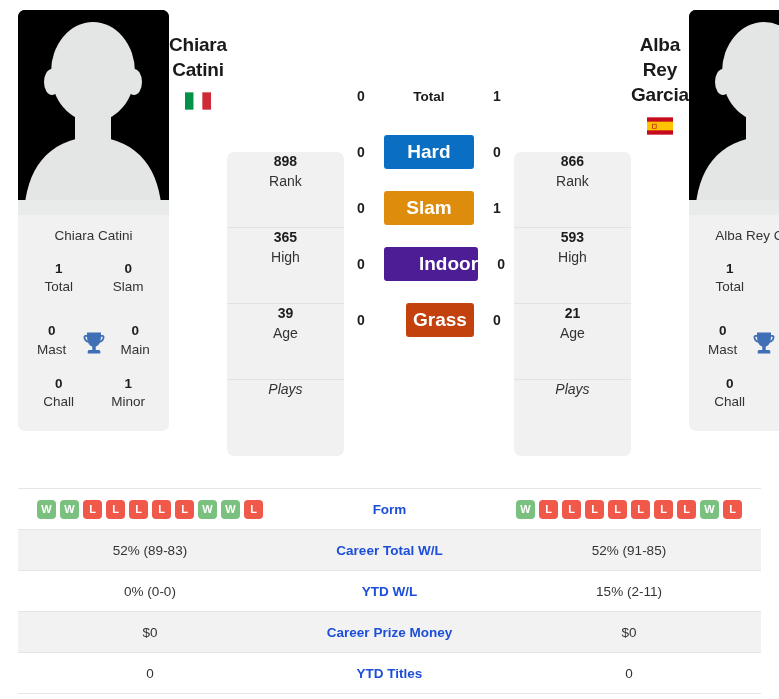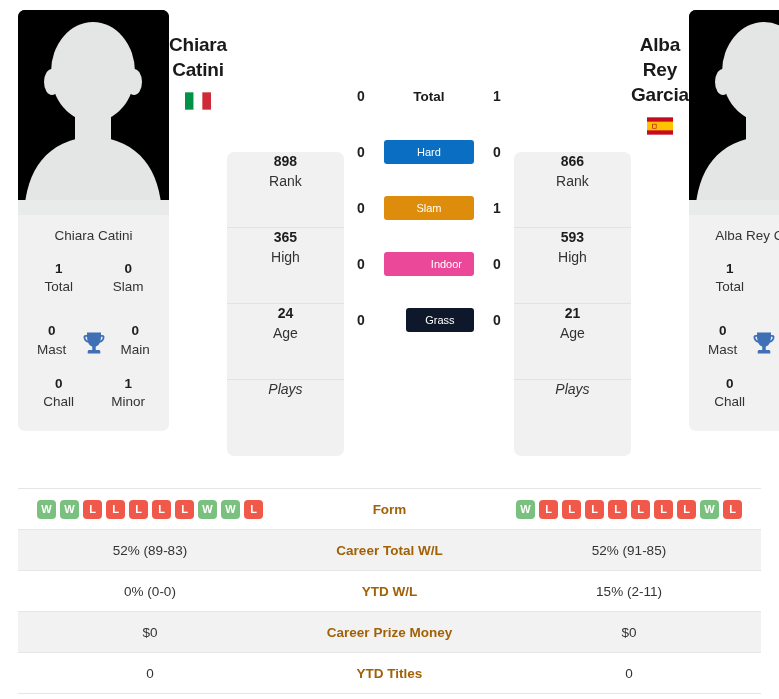--- a/index.html
+++ b/index.html
@@ -117,22 +117,22 @@
     height: 56px;
   }
   .surf-left, .surf-right {
     font-size: 14px;
     font-weight: bold;
     color: #1d1d1d;
     text-align: center;
   }
   .surf-badge {
     text-align: center;
-    font-size: 11px;
-    font-weight: normal;
+    font-size: 19px;
+    font-weight: bold;
     color: #ffffff;
     padding: 6px 0;
     border-radius: 3px;
     margin: 0 6px;
   }
   .surf-badge.plain {
     color: #1a1a1a;
     background: transparent;
     font-weight: bold;
     font-size: 13.5px;
@@ -152,21 +152,21 @@
   .stats-table td {
     text-align: center;
     font-size: 13.5px;
     color: #333333;
     vertical-align: middle;
     border-bottom: 1px solid #e6e6e6;
   }
   .stats-table tr:first-child td { border-top: 1px solid #e6e6e6; }
   .stats-table td.label {
     font-weight: bold;
-    color: #a16207;
+    color: #1d4ed8;
     width: 215px;
     text-align: center;
   }
   .stats-table tr.shaded td { background: #f2f2f2; }
 
   .form-strip {
     display: flex;
     justify-content: center;
     gap: 4px;
   }
@@ -252,21 +252,21 @@
     <div class="meta-panel">
       <div class="meta-row">
         <span class="meta-val">898</span>
         <span class="meta-lbl">Rank</span>
       </div>
       <div class="meta-row">
         <span class="meta-val">365</span>
         <span class="meta-lbl">High</span>
       </div>
       <div class="meta-row">
-        <span class="meta-val">24</span>
+        <span class="meta-val">39</span>
         <span class="meta-lbl">Age</span>
       </div>
       <div class="meta-row">
         <span class="meta-val"></span>
         <span class="meta-lbl">Plays</span>
       </div>
     </div>
 
     <div class="surface-col">
       <div class="surf-row">
@@ -279,26 +279,26 @@
         <div class="surf-badge" id="badge-hard" style="background: rgb(10, 111, 194);">Hard</div>
         <div class="surf-right">0</div>
       </div>
       <div class="surf-row">
         <div class="surf-left">0</div>
         <div class="surf-badge" id="badge-clay" style="background: rgb(221, 140, 12);">Slam</div>
         <div class="surf-right">1</div>
       </div>
       <div class="surf-row">
         <div class="surf-left">0</div>
-        <div class="surf-badge" id="badge-indoor" style="background: #ec4899; padding-left: 35px;">Indoor</div>
+        <div class="surf-badge" id="badge-indoor" style="background: #4c1d95; padding-left: 35px;">Indoor</div>
         <div class="surf-right">0</div>
       </div>
       <div class="surf-row">
         <div class="surf-left">0</div>
-        <div class="surf-badge" id="badge-grass" style="background: #0f172a; margin-left: 28px;">Grass</div>
+        <div class="surf-badge" id="badge-grass" style="background: #c2410c; margin-left: 28px;">Grass</div>
         <div class="surf-right">0</div>
       </div>
     </div>
 
     <div class="meta-panel">
       <div class="meta-row">
         <span class="meta-val">866</span>
         <span class="meta-lbl">Rank</span>
       </div>
       <div class="meta-row">

